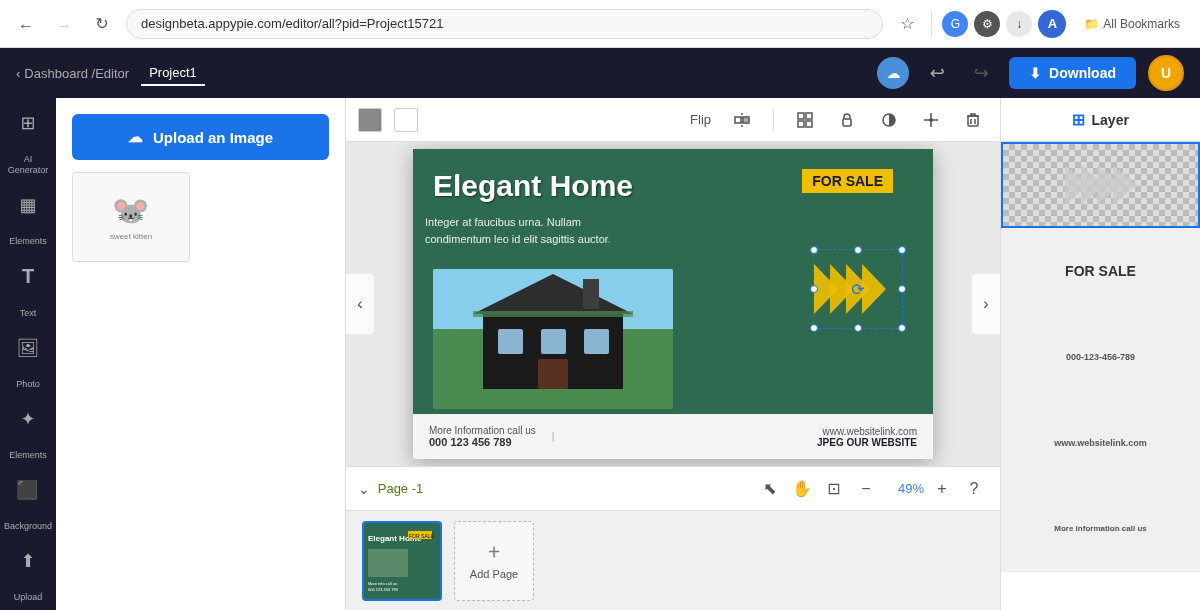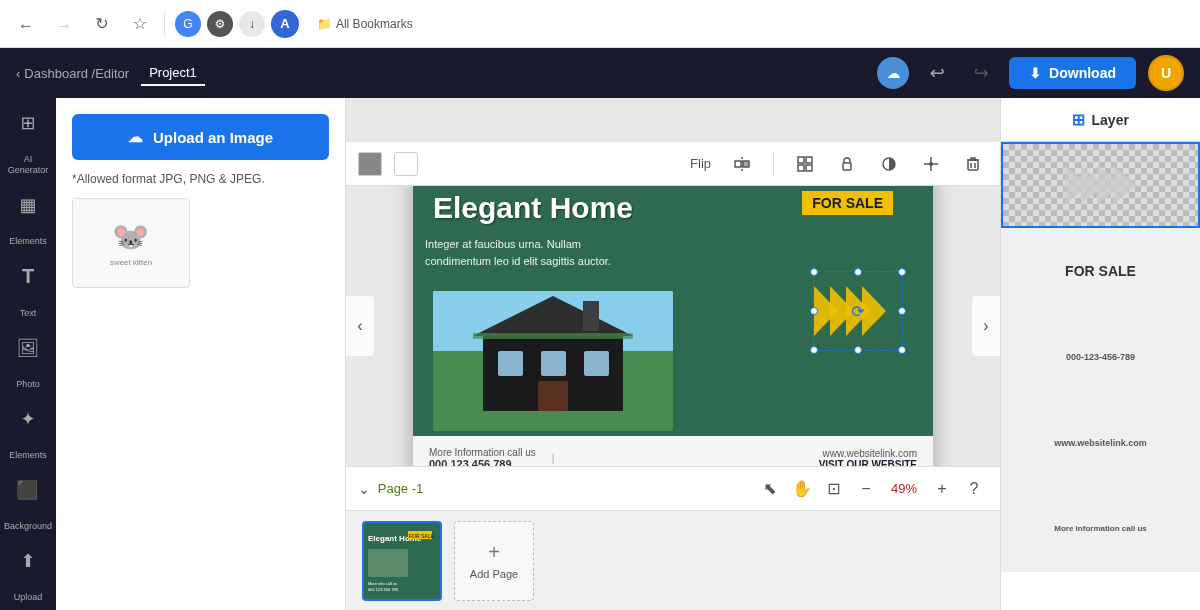--- a/index.html
+++ b/index.html
@@ -218,21 +218,20 @@
       position: relative;
     }
     .canvas-toolbar {
       height: 44px;
       background: #fff;
       border-bottom: 1px solid #ddd;
       display: flex;
       align-items: center;
       padding: 0 12px;
       gap: 12px;
-      margin-top: 44px;
     }
     .toolbar-color-swatch {
       width: 24px; height: 24px;
       border-radius: 2px;
       border: 1px solid #ccc;
       cursor: pointer;
     }
     .toolbar-sep { width: 1px; height: 24px; background: #ddd; margin: 0 4px; }
     .toolbar-icon-btn {
       width: 30px; height: 30px;
@@ -380,21 +379,21 @@
     .zoom-controls {
       display: flex; align-items: center; gap: 4px;
     }
     .zoom-btn {
       background: none; border: none; cursor: pointer;
       color: #555; font-size: 16px;
       width: 28px; height: 28px;
       display: flex; align-items: center; justify-content: center;
       border-radius: 4px;
     }
-    .zoom-level { font-size: 13px; color: #b91c1c; min-width: 40px; text-align: center; }
+    .zoom-level { font-size: 13px; color: #3b82f6; min-width: 40px; text-align: right; }
     .bottom-tool-btn {
       background: none; border: none; cursor: pointer;
       color: #555; font-size: 16px;
       width: 28px; height: 28px;
       display: flex; align-items: center; justify-content: center;
       border-radius: 4px;
     }
 
     
     .pages-strip {
@@ -512,20 +511,23 @@
       background-color: #ddd;
     }
   </style>
 </head>
 <body>
 
 <div class="browser-bar">
   <button class="browser-nav-btn">←</button>
   <button class="browser-nav-btn disabled">→</button>
   <button class="browser-nav-btn">↻</button>
+  <div class="browser-address-bar">
+    <span>designbeta.appypie.com/editor/all?pid=Project15721</span>
+  </div>
   <button class="browser-icon-btn">☆</button>
   <div style="width:1px;height:24px;background:#ddd;"></div>
   <div style="display:flex;gap:6px;align-items:center;">
     <div style="width:26px;height:26px;border-radius:50%;background:#4285f4;display:flex;align-items:center;justify-content:center;color:white;font-size:12px;">G</div>
     <div style="width:26px;height:26px;border-radius:50%;background:#555;display:flex;align-items:center;justify-content:center;color:white;font-size:12px;">⚙</div>
     <div style="width:26px;height:26px;border-radius:50%;background:#e8e8e8;display:flex;align-items:center;justify-content:center;color:#333;font-size:12px;">↓</div>
     <button class="browser-icon-btn">
       <div class="user-avatar">A</div>
     </button>
   </div>
@@ -589,21 +591,20 @@
       <span class="icon-glyph" style="font-size:16px;">⬚</span>
       <span class="icon-label">QR Code</span>
     </div>
   </div>
 
   <div class="left-panel">
     <button class="upload-btn">
       <span>☁</span>
       <span>Upload an Image</span>
     </button>
-    <span class="allowed-format-text">*Allowed format JPG, PNG &amp; JPEG.</span>
     <div>
       <div class="uploaded-image-thumbnail">
         <div class="thumb-inner">
           <span class="thumb-mouse-icon">🐭</span>
           <span class="thumb-label">sweet kitten</span>
         </div>
       </div>
     </div>
   </div>
 
@@ -718,21 +719,21 @@
         </div>
 
         <div class="canvas-footer">
           <div>
             <div style="font-size:10px;color:#555;">More Information call us</div>
             <div style="font-size:11px;font-weight:bold;color:#333;">000 123 456 789</div>
           </div>
           <span class="footer-divider" style="color:#aaa;margin:0 8px;">|</span>
           <div class="canvas-footer-right">
             <div class="footer-website">www.websitelink.com</div>
-            <div class="footer-visit">VISIT OUR WEBSITE</div>
+            <div class="footer-visit">JPEG OUR WEBSITE</div>
           </div>
         </div>
       </div>
 
       <button class="canvas-nav-right">›</button>
     </div>
 
     <div class="canvas-bottom-bar">
       <button class="page-expand-btn">⌄</button>
       <span class="page-label-area">

